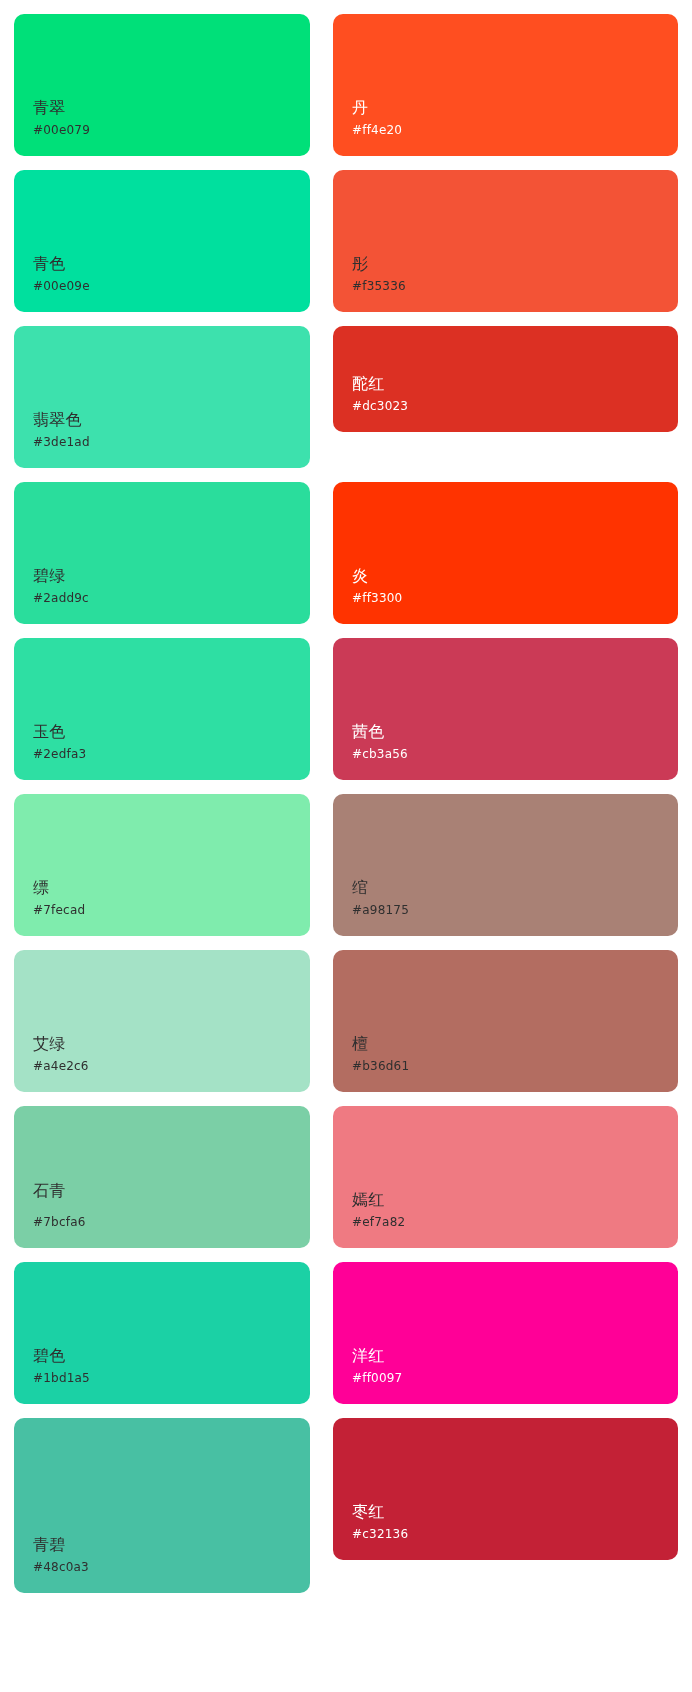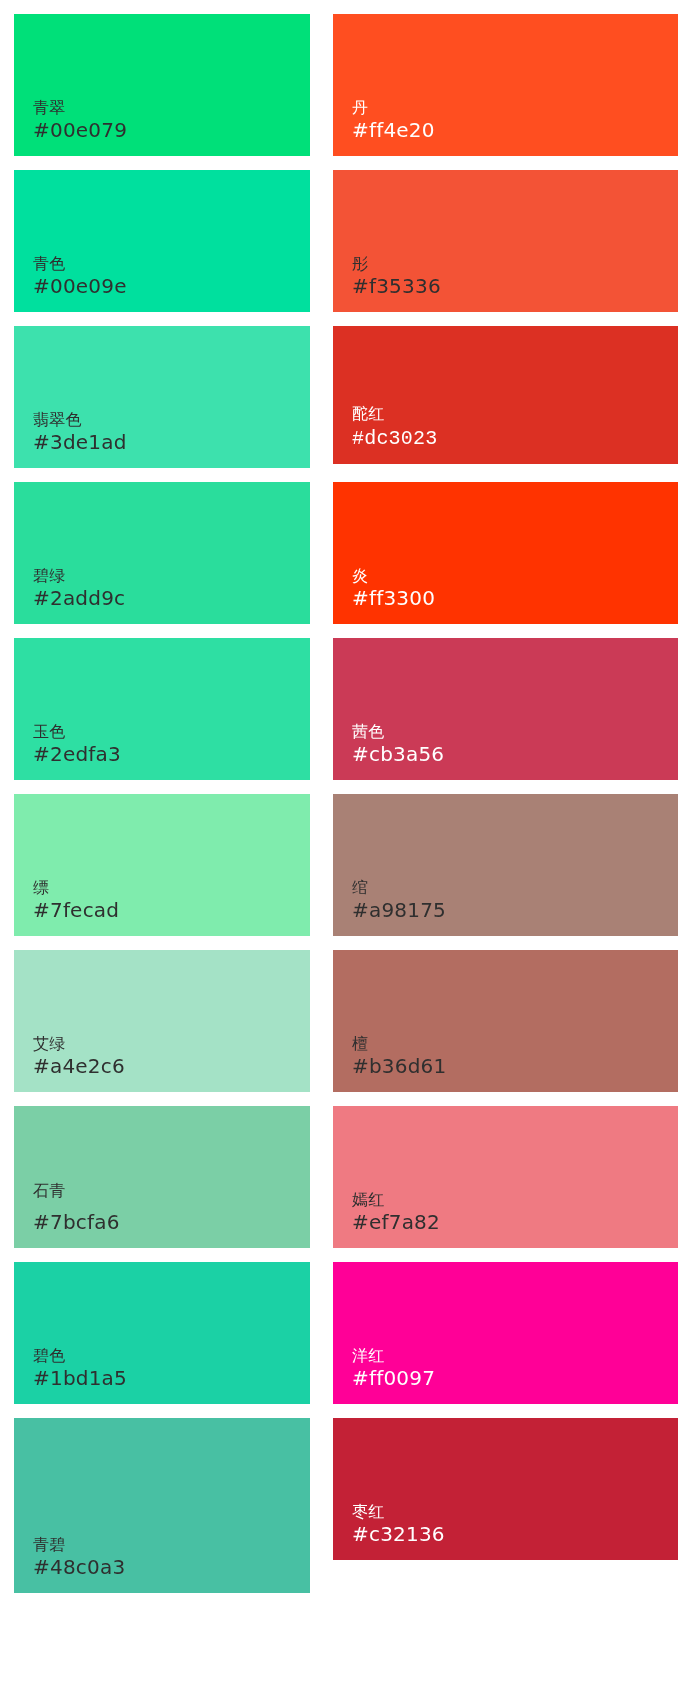--- a/index.html
+++ b/index.html
@@ -14,37 +14,37 @@
     font-family: "DejaVu Sans", "Liberation Sans", sans-serif;
     overflow: hidden;
   }
   #palette-grid {
     position: relative;
     width: 692px;
     height: 1692px;
   }
   .swatch-card {
     position: absolute;
-    border-radius: 0;
+    border-radius: 10px;
     box-sizing: border-box;
     padding: 0 0 14px 19px;
     display: flex;
     flex-direction: column;
     justify-content: flex-end;
     align-items: flex-start;
     overflow: hidden;
   }
   .swatch-name {
     font-size: 16px;
     line-height: 23px;
     letter-spacing: 0.2px;
     white-space: nowrap;
   }
   .swatch-hex {
-    font-size: 20px;
+    font-size: 12px;
     line-height: 23px;
     letter-spacing: 0.2px;
     white-space: nowrap;
   }
   .text-dark .swatch-name,
   .text-dark .swatch-hex { color: #2f2f2f; }
   .text-light .swatch-name,
   .text-light .swatch-hex { color: #ffffff; }
 </style>
 </head>
@@ -64,21 +64,21 @@
       <div class="swatch-hex">#00e09e</div>
     </div>
     <div class="swatch-card text-dark" style="left: 333px; width: 345px; top: 170px; height: 142px; background-color: rgb(243, 83, 54);">
       <div class="swatch-name">彤</div>
       <div class="swatch-hex">#f35336</div>
     </div>
     <div class="swatch-card text-dark" style="left: 14px; width: 296px; top: 326px; height: 142px; background-color: rgb(61, 225, 173);">
       <div class="swatch-name">翡翠色</div>
       <div class="swatch-hex">#3de1ad</div>
     </div>
-    <div class="swatch-card text-light" style="left: 333px; width: 345px; top: 326px; height: 138px; background-color: rgb(220, 48, 35); font-family: Liberation Mono, monospace;">
+    <div class="swatch-card text-light" style="left: 333px; width: 345px; top: 326px; height: 106px; background-color: rgb(220, 48, 35);">
       <div class="swatch-name">酡红</div>
       <div class="swatch-hex">#dc3023</div>
     </div>
     <div class="swatch-card text-dark" style="left: 14px; width: 296px; top: 482px; height: 142px; background-color: rgb(42, 221, 156);">
       <div class="swatch-name">碧绿</div>
       <div class="swatch-hex">#2add9c</div>
     </div>
     <div class="swatch-card text-light" style="left: 333px; width: 345px; top: 482px; height: 142px; background-color: rgb(255, 51, 0);">
       <div class="swatch-name">炎</div>
       <div class="swatch-hex">#ff3300</div>

